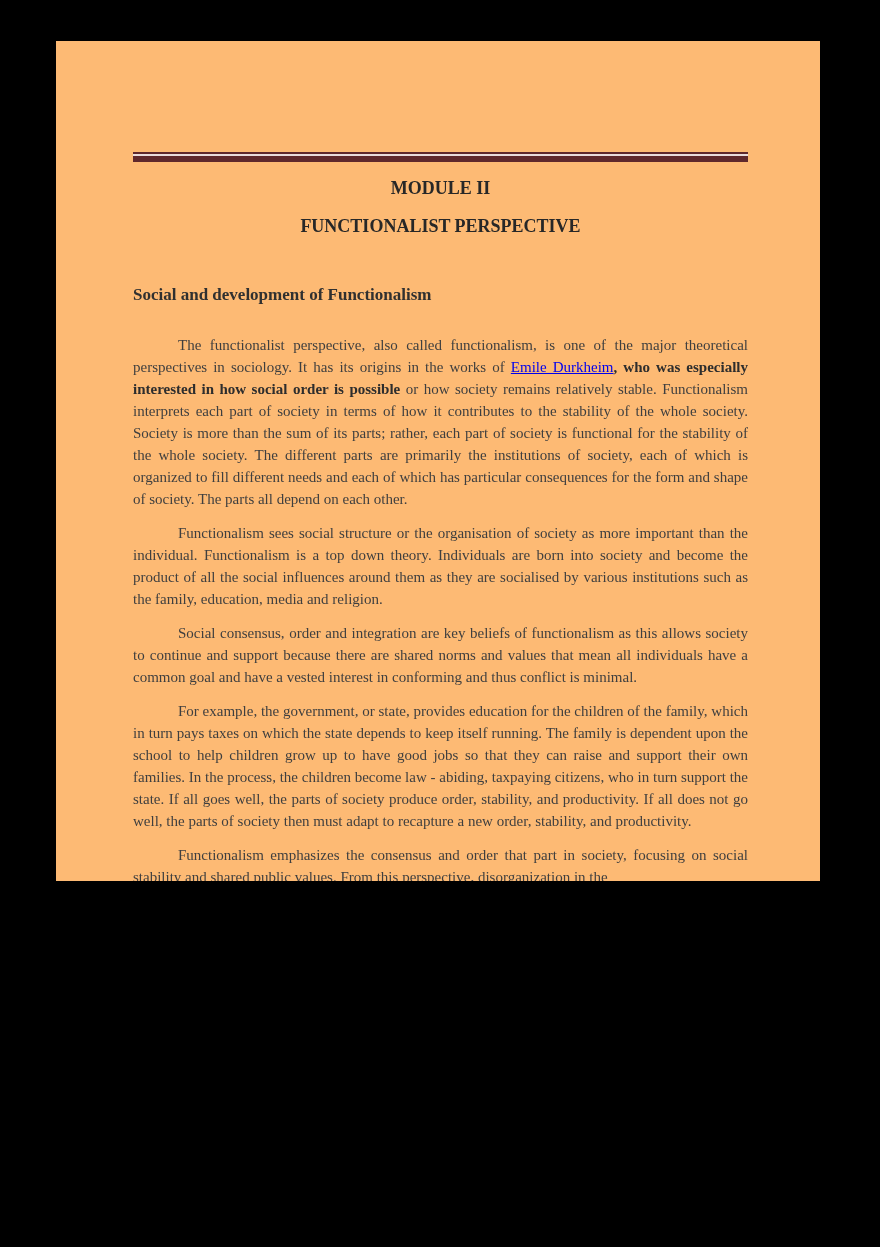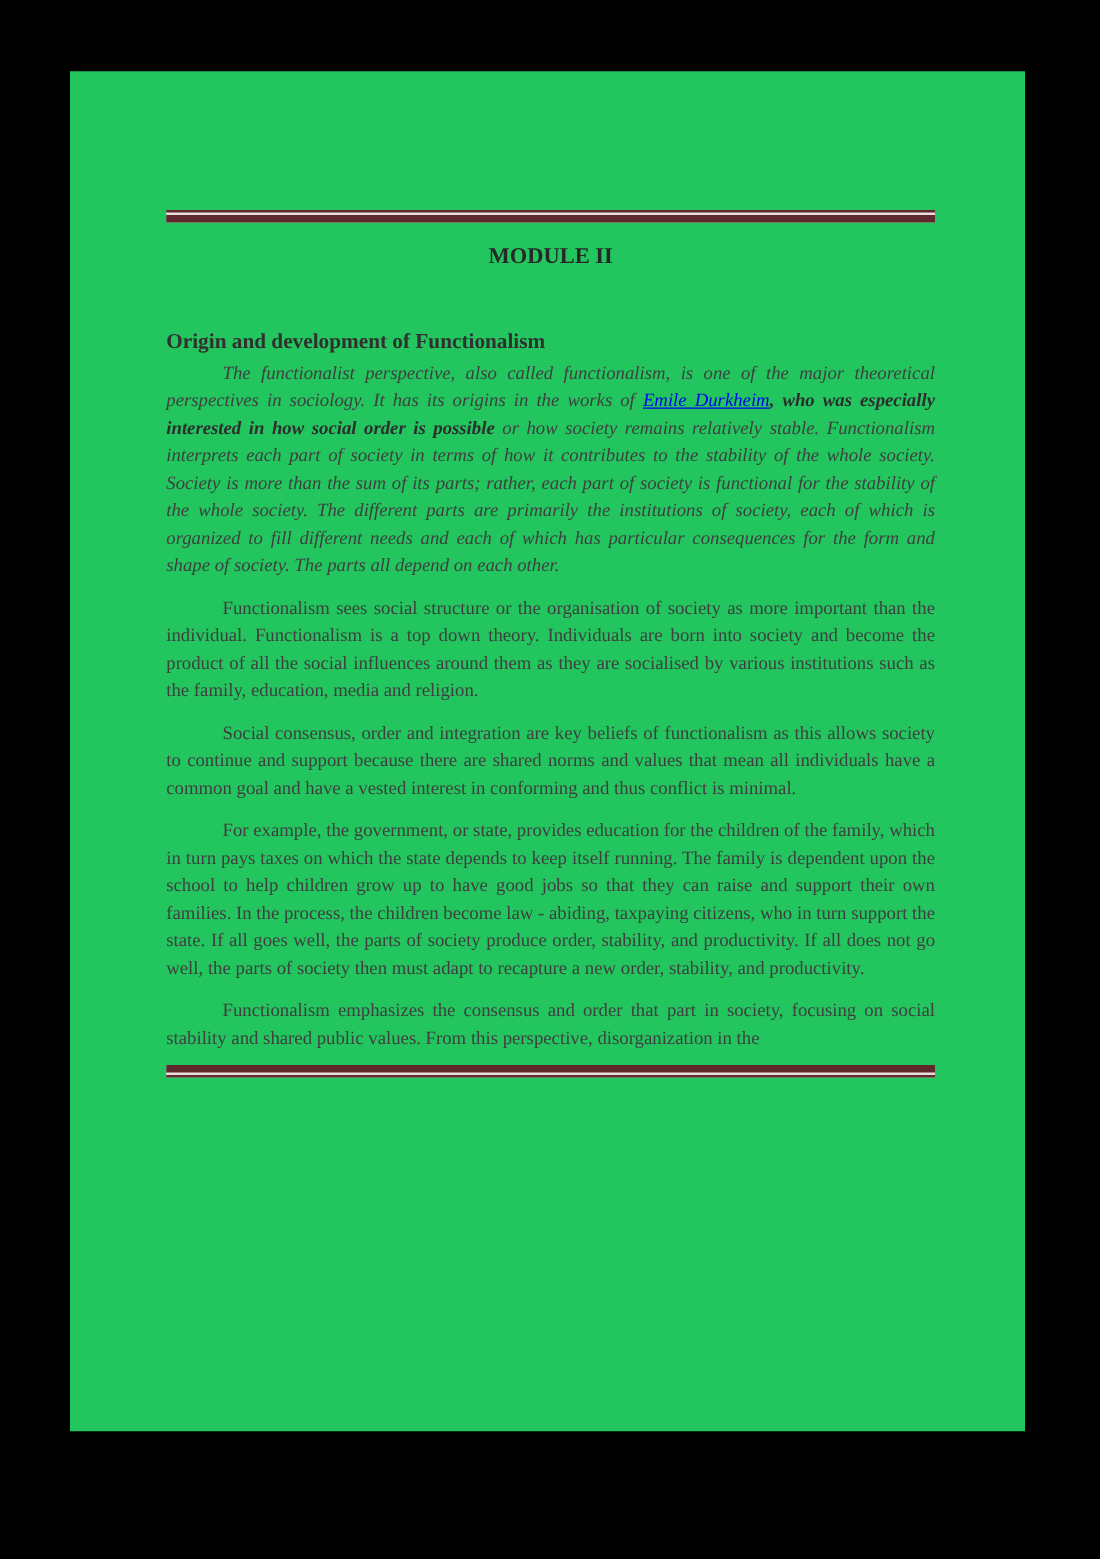--- a/index.html
+++ b/index.html
@@ -9,24 +9,24 @@
   body {
     width: 880px;
     height: 1247px;
     background: #000000;
     position: relative;
     font-family: "Liberation Serif", "DejaVu Serif", serif;
   }
   .page {
     position: absolute;
     left: 56px;
-    top: 57px;
+    top: 41px;
     width: 764px;
-    height: 1088px;
-    background: #22c55e;
+    height: 840px;
+    background: #fdba74;
     box-sizing: border-box;
     padding: 0 72px 0 77px;
     overflow: hidden;
     color: #3f3f3f;
   }
   .rule {
     height: 2px;
     background: #e9dcdc;
   }
   .rule-top {
@@ -58,43 +58,43 @@
     margin: 48px 0 0 0;
   }
   p.body-para {
     font-size: 15px;
     line-height: 22px;
     text-align: justify;
     text-indent: 45px;
     margin: 12px 0 0 0;
   }
   p.body-para:first-of-type {
-    margin-top: 4px;
-    font-style: italic;
+    margin-top: 28px;
   }
   a.doc-link {
     color: #0000ee;
     text-decoration: underline;
     cursor: pointer;
   }
   .bold-run {
     font-weight: bold;
     color: #2d2d2d;
   }
 </style>
 </head>
 <body>
 
 <div class="page">
 
   <div class="rule rule-top"></div>
 
   <h1 class="doc-title">MODULE II</h1>
+  <h1 class="doc-title doc-subtitle">FUNCTIONALIST PERSPECTIVE</h1>
 
-  <h2 class="section-heading">Origin and development of Functionalism</h2>
+  <h2 class="section-heading">Social and development of Functionalism</h2>
 
   <p class="body-para"><span>The functionalist perspective, also called functionalism, is one of the major theoretical perspectives in sociology. It has its origins in the works of </span><a class="doc-link">Emile Durkheim</a><span class="bold-run">, who was especially interested in how social order is possible </span><span>or how society remains relatively stable. Functionalism interprets each part of society in terms of how it contributes to the stability of the whole society. Society is more than the sum of its parts; rather, each part of society is functional for the stability of the whole society. The different parts are primarily the institutions of society, each of which is organized to fill different needs and each of which has particular consequences for the form and shape of society. The parts all depend on each other.</span></p>
 
   <p class="body-para">Functionalism sees social structure or the organisation of society as more important than the individual. Functionalism is a top down theory.  Individuals are born into society and become the product of all the social influences around them as they are socialised by various institutions such as the family, education, media and religion.</p>
 
 
   <p class="body-para">Social consensus, order and integration are key beliefs of functionalism as this allows society to continue and support because there are shared norms and values that mean all individuals have a common goal and have a vested interest in conforming and thus conflict is minimal.</p>
 
   <p class="body-para">For example, the government, or state, provides education for the children of the family, which in turn pays taxes on which the state depends to keep itself running. The family is dependent upon the school to help children grow up to have good jobs so that they can raise and support their own families. In the process, the children become law - abiding, taxpaying citizens, who in turn support the state. If all goes well, the parts of society produce order, stability, and productivity. If all does not go well, the parts of society then must adapt to recapture a new order, stability, and productivity.</p>
 

